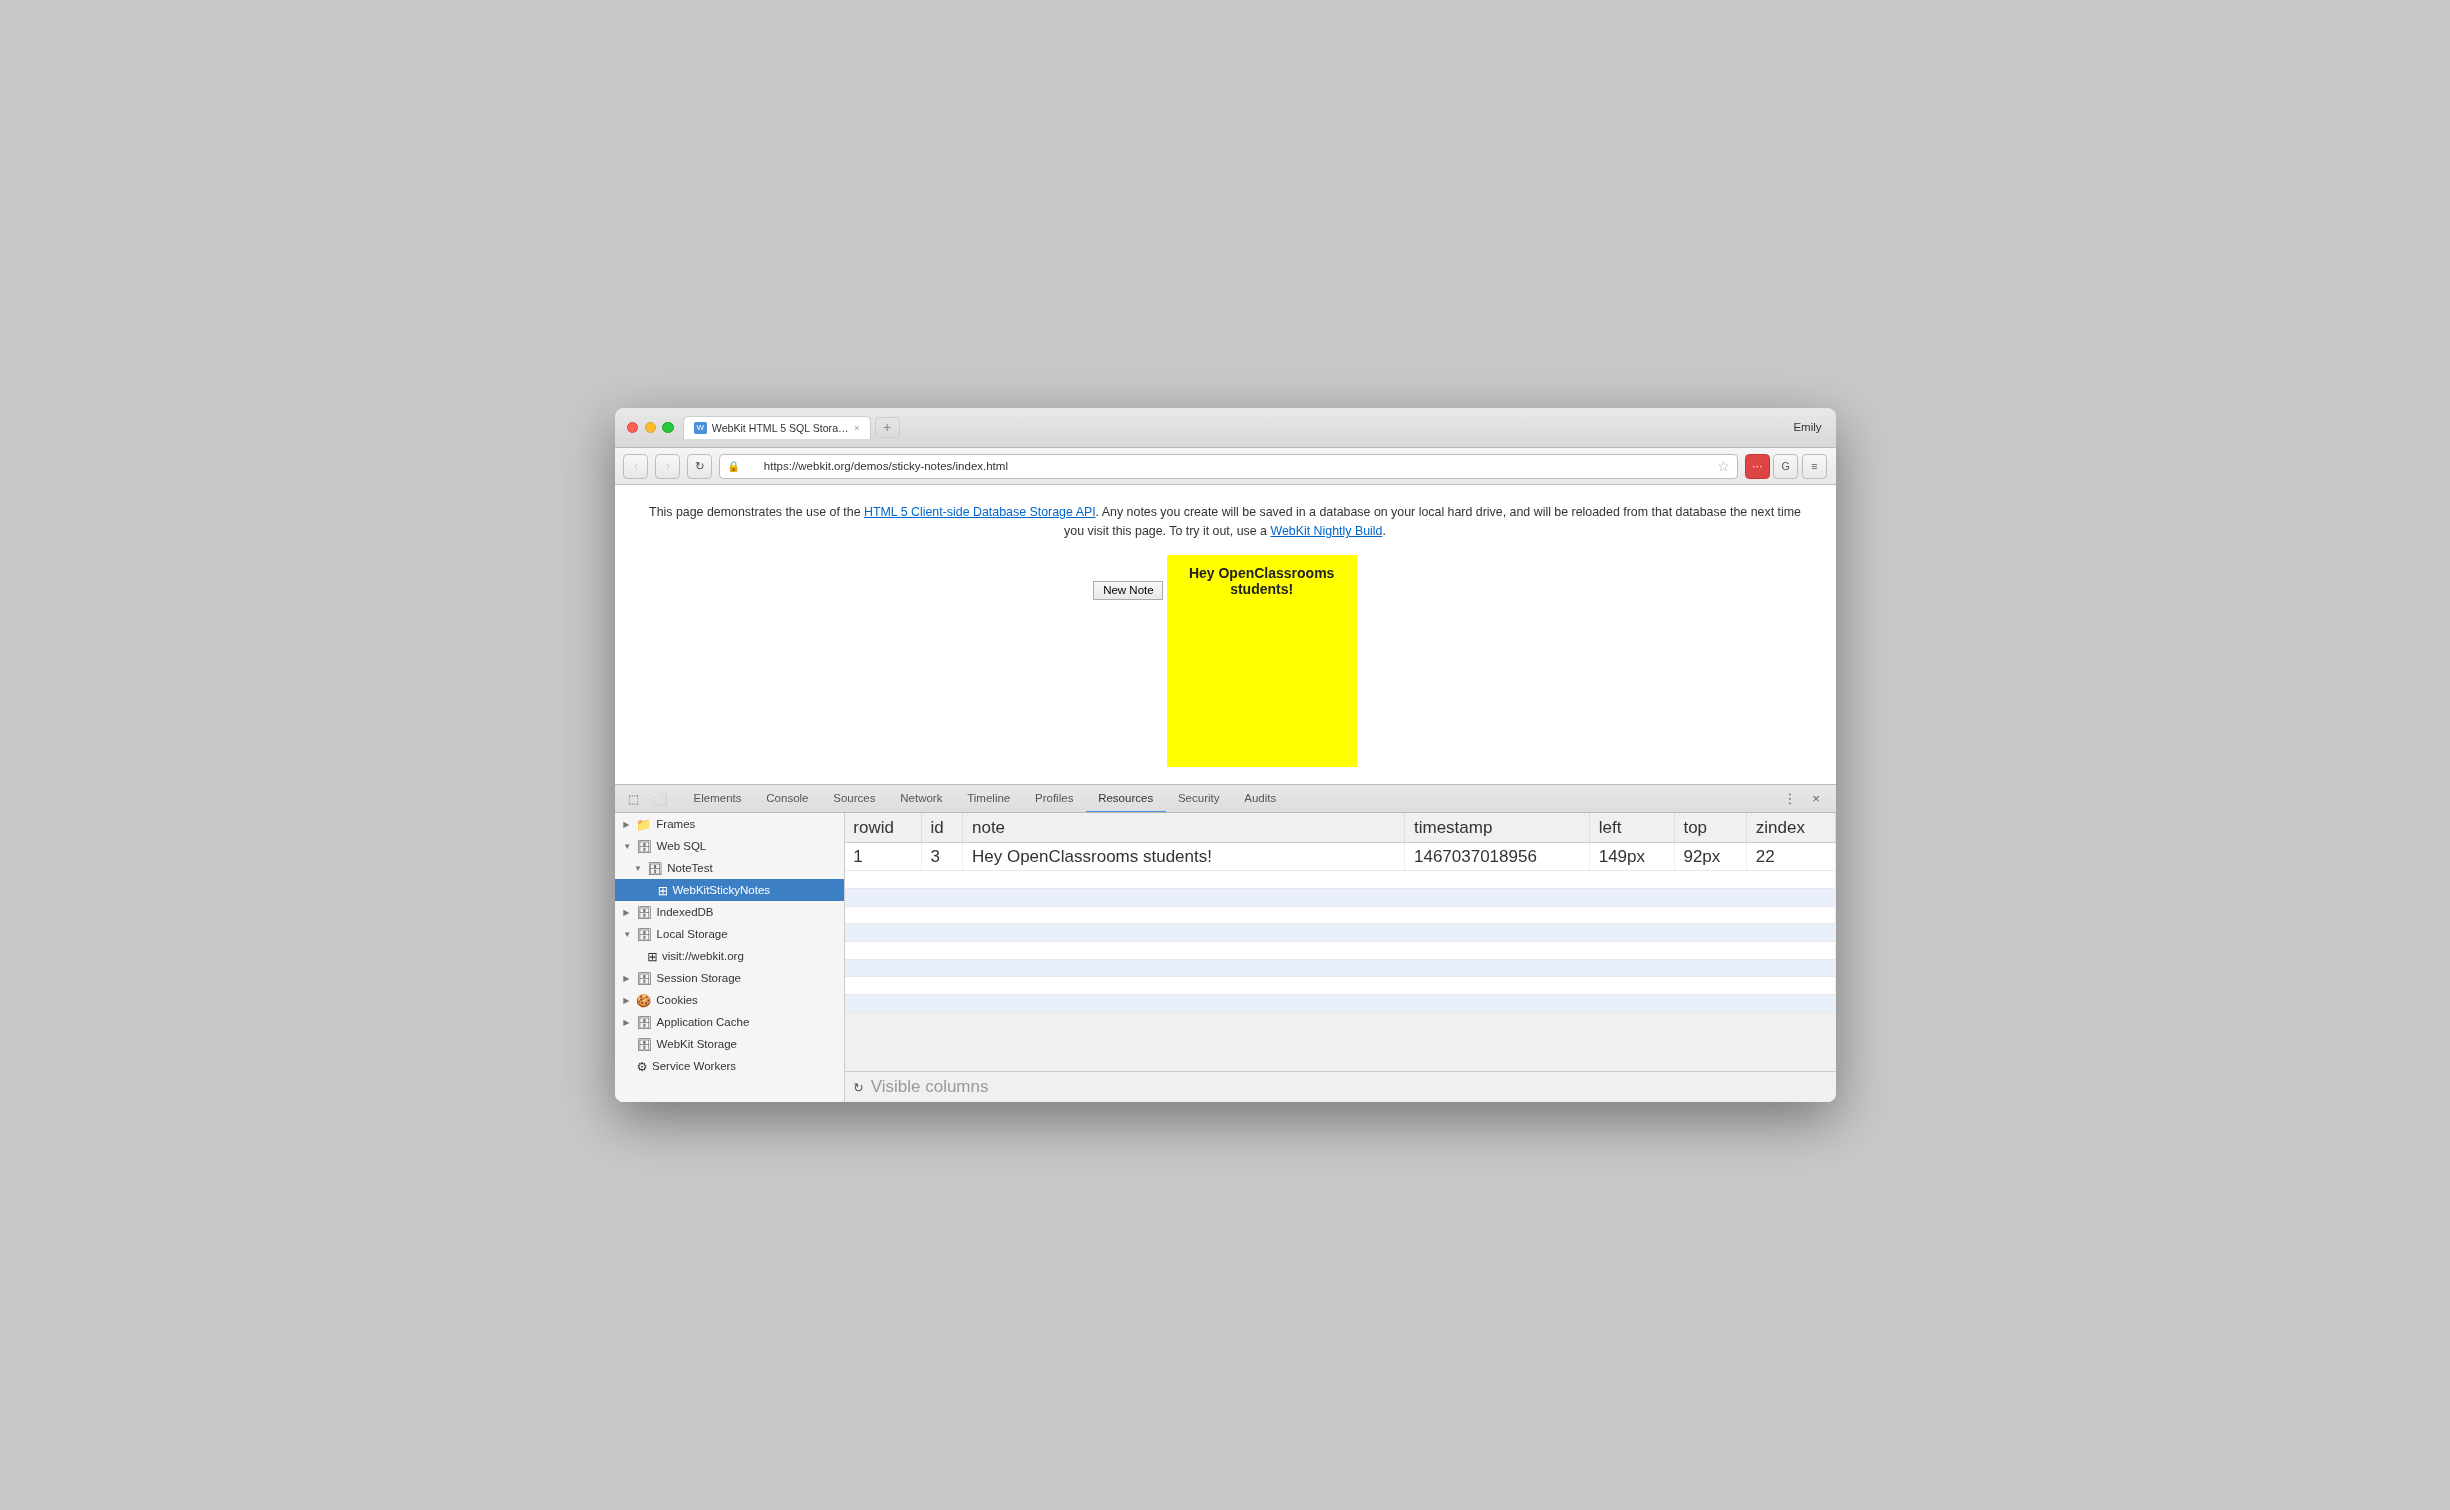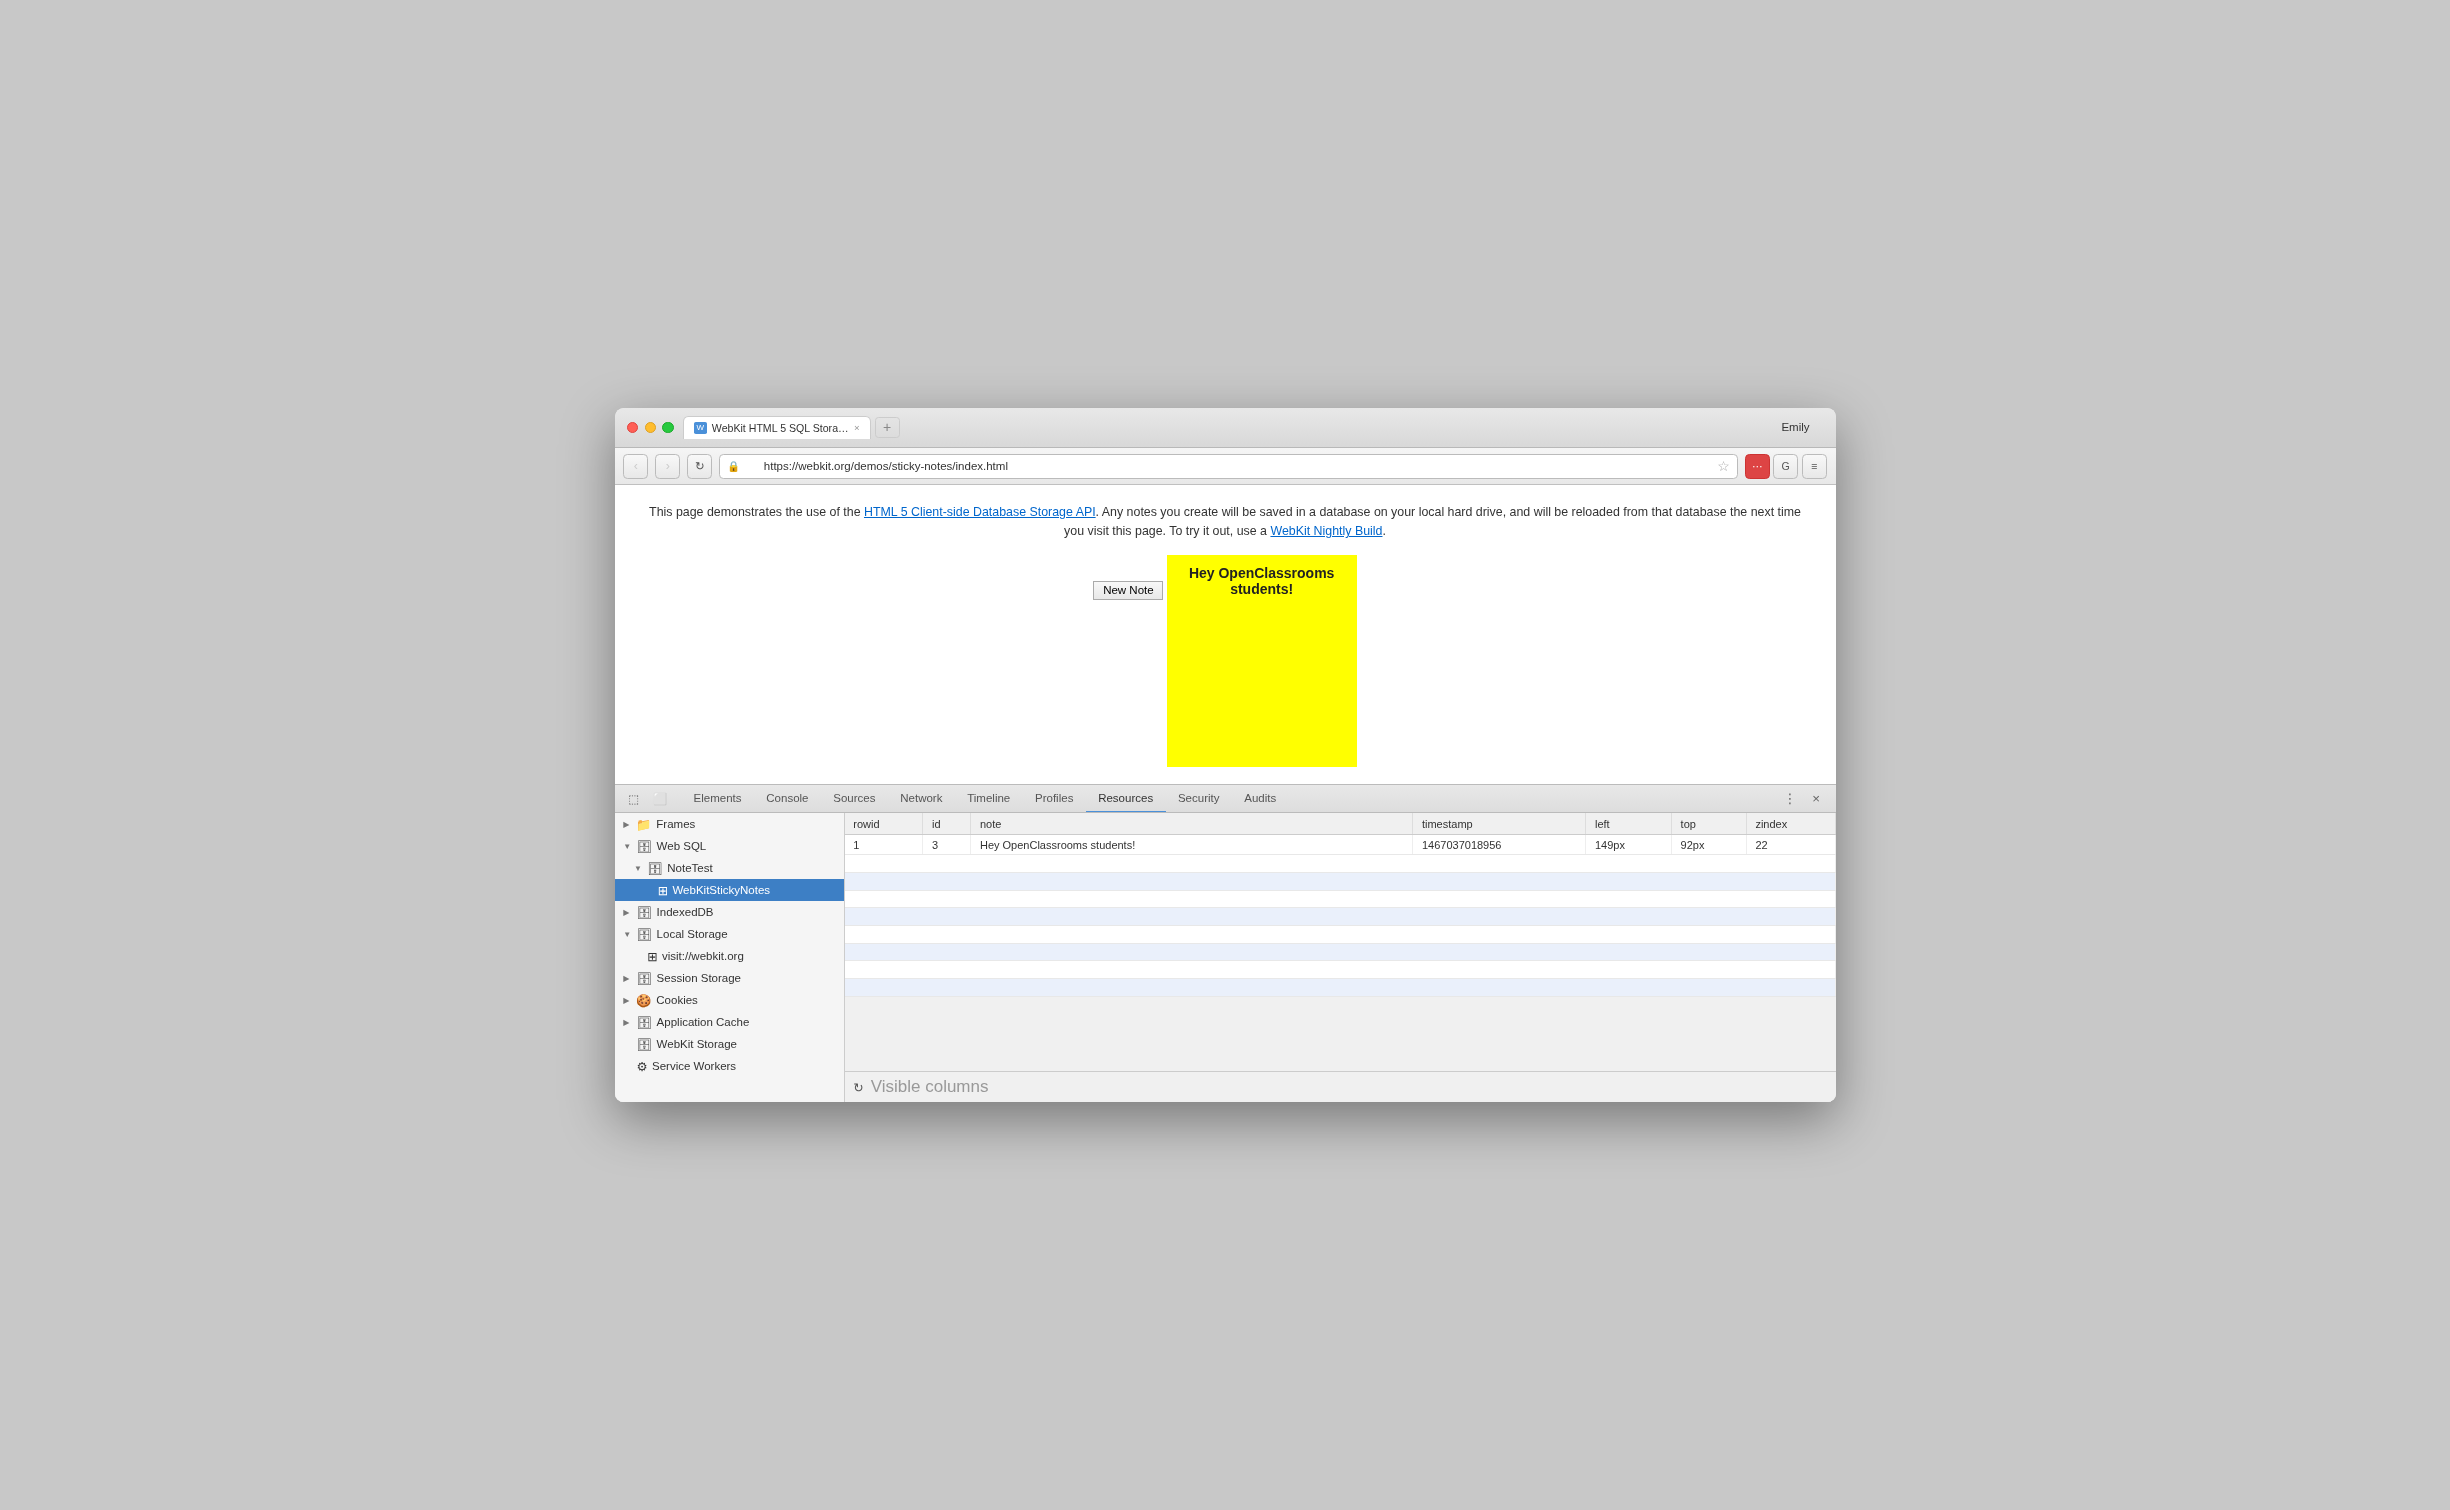--- a/index.html
+++ b/index.html
@@ -90,21 +90,21 @@
       border-radius: 3.5px;
       color: #888;
       font-size: 14px;
       display: flex;
       align-items: center;
       justify-content: center;
       cursor: pointer;
     }
     .user-name {
       position: absolute;
-      right: 26px;
+      right: 14px;
       top: 50%;
       transform: translateY(-50%);
       font-size: 11.5px;
       color: #333;
     }
 
     
     .nav-bar {
       background: linear-gradient(to bottom, #f5f5f5, #e8e8e8);
       padding: 5.3px 8.8px;
@@ -328,21 +328,21 @@
       flex: 1;
       display: flex;
       flex-direction: column;
       overflow: hidden;
     }
 
     
     .data-table {
       width: 100%;
       border-collapse: collapse;
-      font-size: 11px;
+      font-size: 17px;
     }
     .data-table th {
       background: #f0f0f0;
       border-bottom: 0.9px solid #ccc;
       border-right: 0.9px solid #ddd;
       padding: 4.4px 8.8px;
       text-align: left;
       font-weight: normal;
       color: #333;
     }

